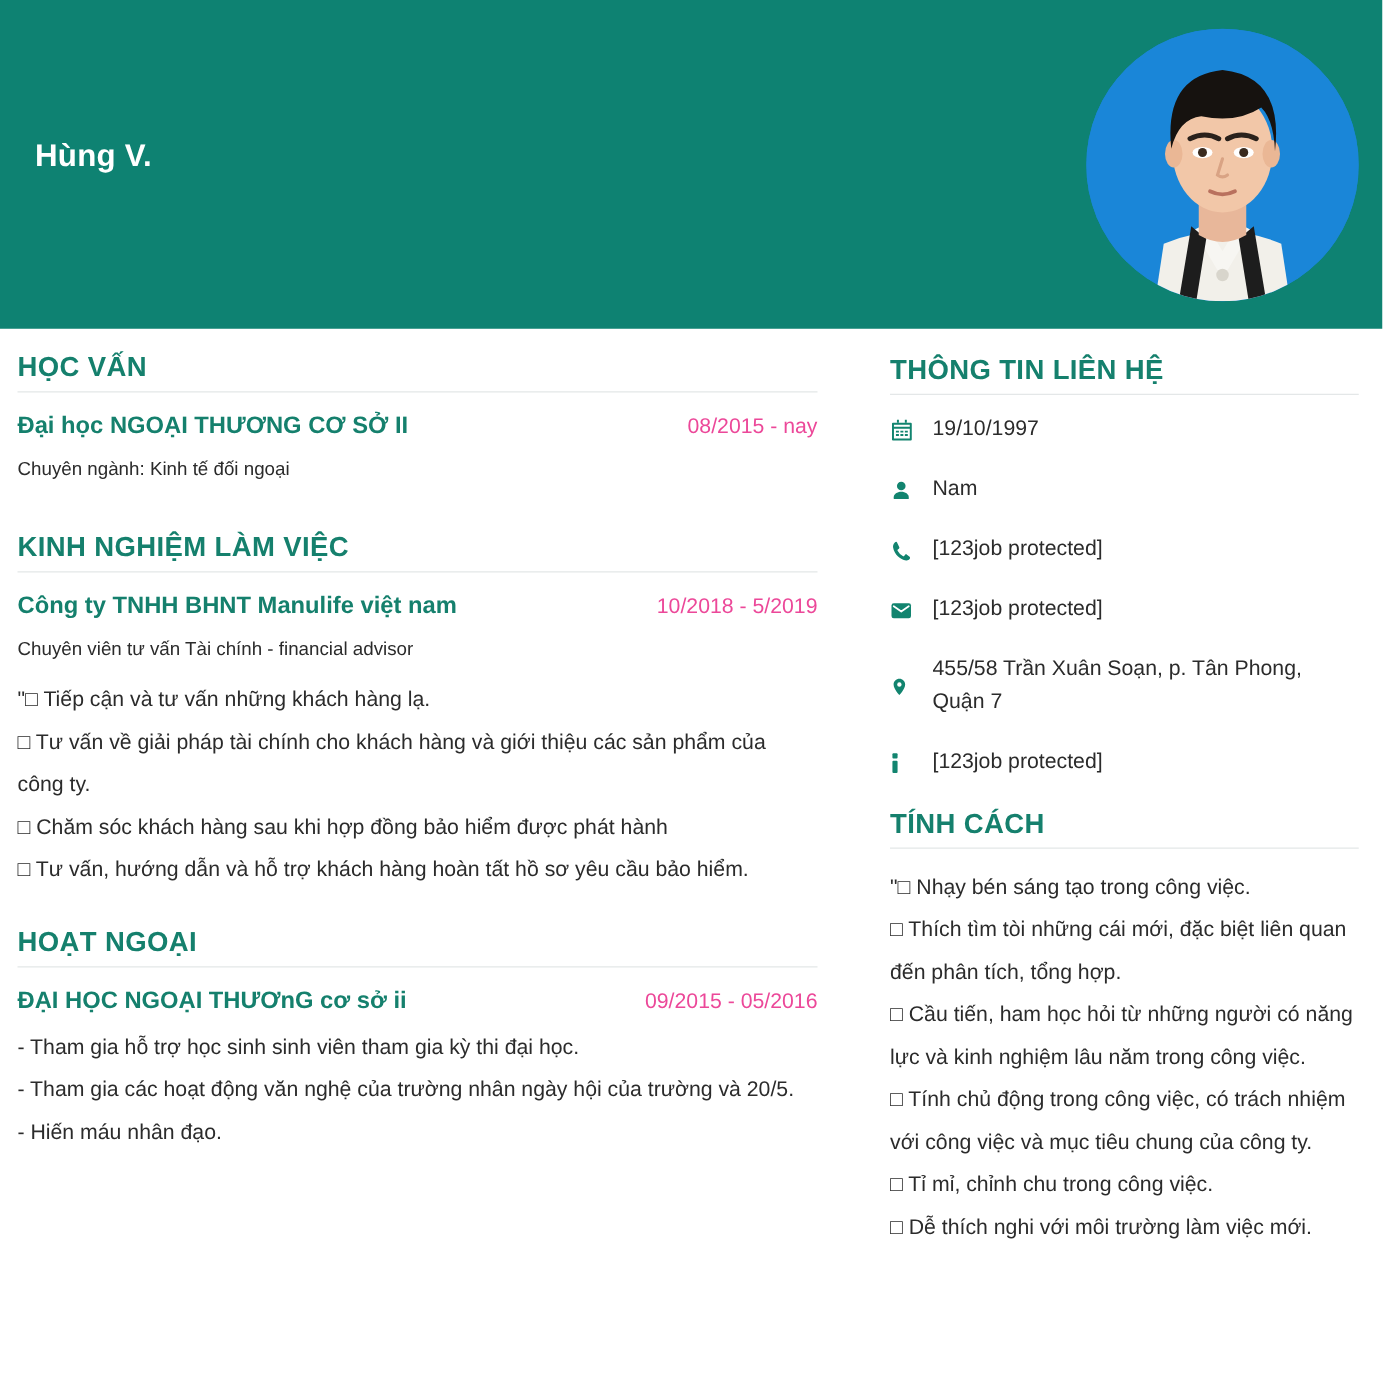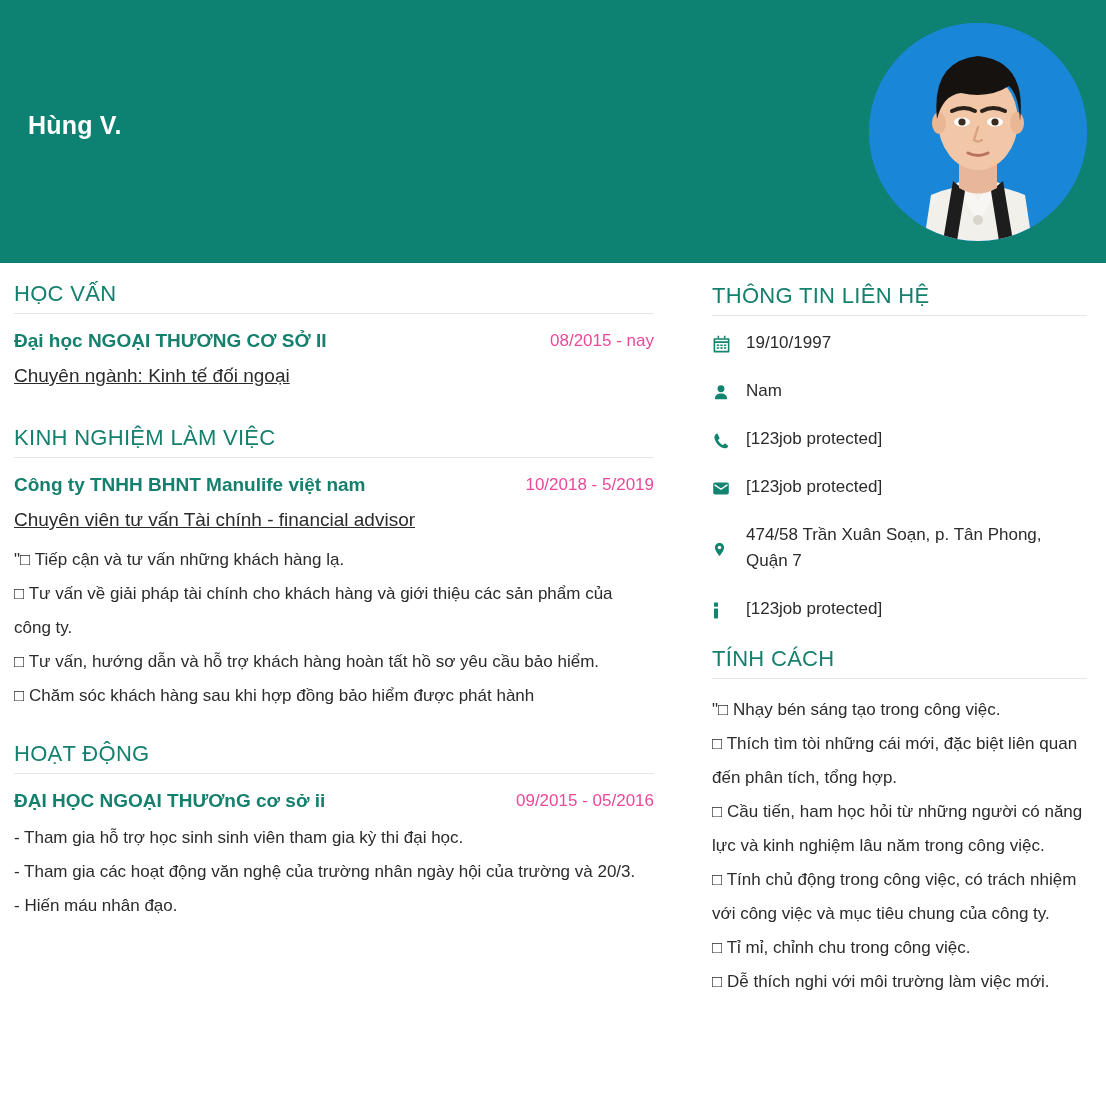--- a/index.html
+++ b/index.html
@@ -71,21 +71,21 @@
     top: 18px;
     width: 406px;
     padding: 0 19px 0 12px;
   }
 
   
   .section { margin-bottom: 2px; }
 
   .section-title {
     font-size: 22px;
-    font-weight: normal;
+    font-weight: bold;
     color: #15806d;
     letter-spacing: 0.3px;
     line-height: 30px;
     padding-bottom: 4px;
   }
 
   .section-rule {
     height: 1px;
     background: #e4e7e8;
     margin-bottom: 14px;
@@ -108,25 +108,24 @@
   }
 
   .entry-date {
     font-size: 17px;
     color: #ec4899;
     white-space: nowrap;
     line-height: 26px;
   }
 
   .entry-sub {
-    font-size: 19px;
+    font-size: 15px;
     color: #2b2b2b;
     line-height: 30px;
     margin-bottom: 8px;
-    text-decoration: underline;
   }
 
   .entry-body {
     font-size: 17px;
     color: #2b2b2b;
     line-height: 34px;
   }
   .entry-body p { margin: 0; }
 
   .block-gap { height: 24px; }
@@ -233,39 +232,39 @@
 
         <div class="entry-head">
           <div class="entry-title">Công ty TNHH BHNT Manulife việt nam</div>
           <div class="entry-date">10/2018 - 5/2019</div>
         </div>
         <div class="entry-sub">Chuyên viên tư vấn Tài chính - financial advisor</div>
 
         <div class="entry-body">
           <p>"□ Tiếp cận và tư vấn những khách hàng lạ.</p>
           <p>□ Tư vấn về giải pháp tài chính cho khách hàng và giới thiệu các sản phẩm của công ty.</p>
+          <p>□ Chăm sóc khách hàng sau khi hợp đồng bảo hiểm được phát hành</p>
           <p>□ Tư vấn, hướng dẫn và hỗ trợ khách hàng hoàn tất hồ sơ yêu cầu bảo hiểm.</p>
-          <p>□ Chăm sóc khách hàng sau khi hợp đồng bảo hiểm được phát hành</p>
         </div>
       </div>
 
       <div class="block-gap"></div>
 
       <div class="section">
-        <div class="section-title">HOẠT ĐỘNG</div>
+        <div class="section-title">HOẠT NGOẠI</div>
         <div class="section-rule"></div>
 
         <div class="entry-head">
           <div class="entry-title">ĐẠI HỌC NGOẠI THƯƠnG cơ sở ii</div>
           <div class="entry-date">09/2015 - 05/2016</div>
         </div>
 
         <div class="entry-body">
           <p>- Tham gia hỗ trợ học sinh sinh viên tham gia kỳ thi đại học.</p>
-          <p>- Tham gia các hoạt động văn nghệ của trường nhân ngày hội của trường và 20/3.</p>
+          <p>- Tham gia các hoạt động văn nghệ của trường nhân ngày hội của trường và 20/5.</p>
           <p>- Hiến máu nhân đạo.</p>
         </div>
       </div>
 
     </div>
 
     <div class="col-right">
 
       <div class="section">
         <div class="section-title rc-title">THÔNG TIN LIÊN HỆ</div>
@@ -313,21 +312,21 @@
             <span class="contact-text">[123job protected]</span>
           </div>
 
           <div class="contact-row">
             <span class="contact-icon">
               <svg width="15" height="19" viewBox="0 0 24 24" fill="currentColor">
                 <path d="M12 1.5C7.9 1.5 4.6 4.8 4.6 8.9c0 5.5 7.4 13.6 7.4 13.6s7.4-8.1 7.4-13.6c0-4.1-3.3-7.4-7.4-7.4z"></path>
                 <circle cx="12" cy="8.9" r="2.8" fill="#ffffff"></circle>
               </svg>
             </span>
-            <span class="contact-text">474/58 Trần Xuân Soạn, p. Tân Phong, Quận 7</span>
+            <span class="contact-text">455/58 Trần Xuân Soạn, p. Tân Phong, Quận 7</span>
           </div>
 
           <div class="contact-row">
             <span class="contact-icon">
               <svg width="8" height="19" viewBox="0 0 8 24" fill="currentColor">
                 <rect x="1.4" y="2" width="5.2" height="5.2" rx="1"></rect>
                 <rect x="1.4" y="9.6" width="5.2" height="12.4" rx="1"></rect>
               </svg>
             </span>
             <span class="contact-text">[123job protected]</span>

